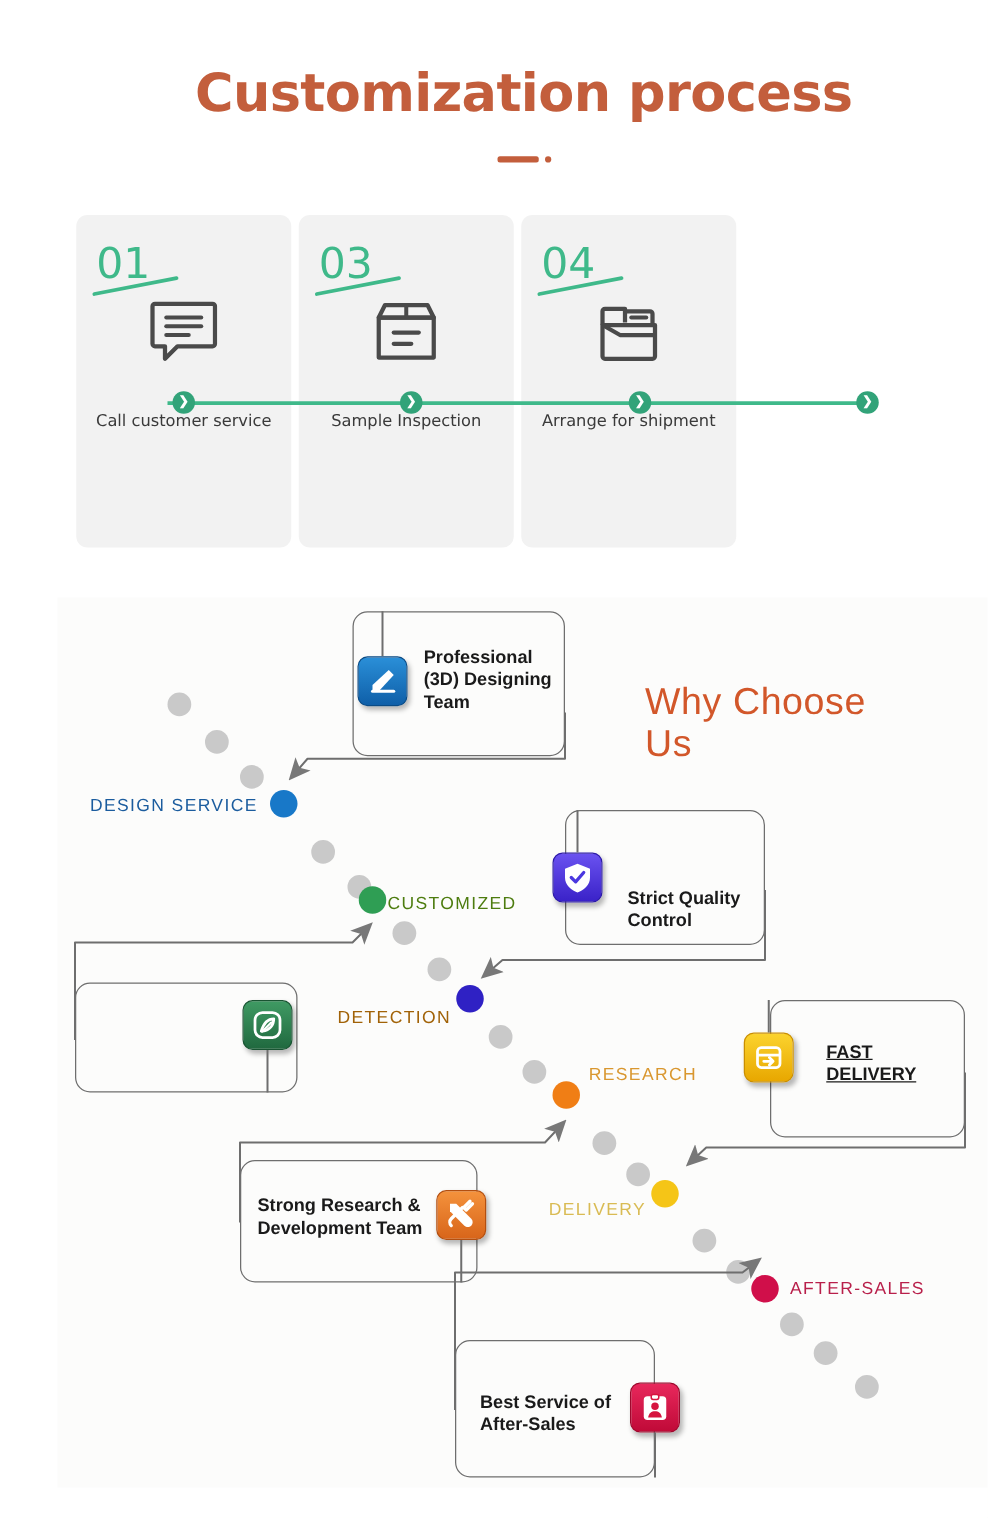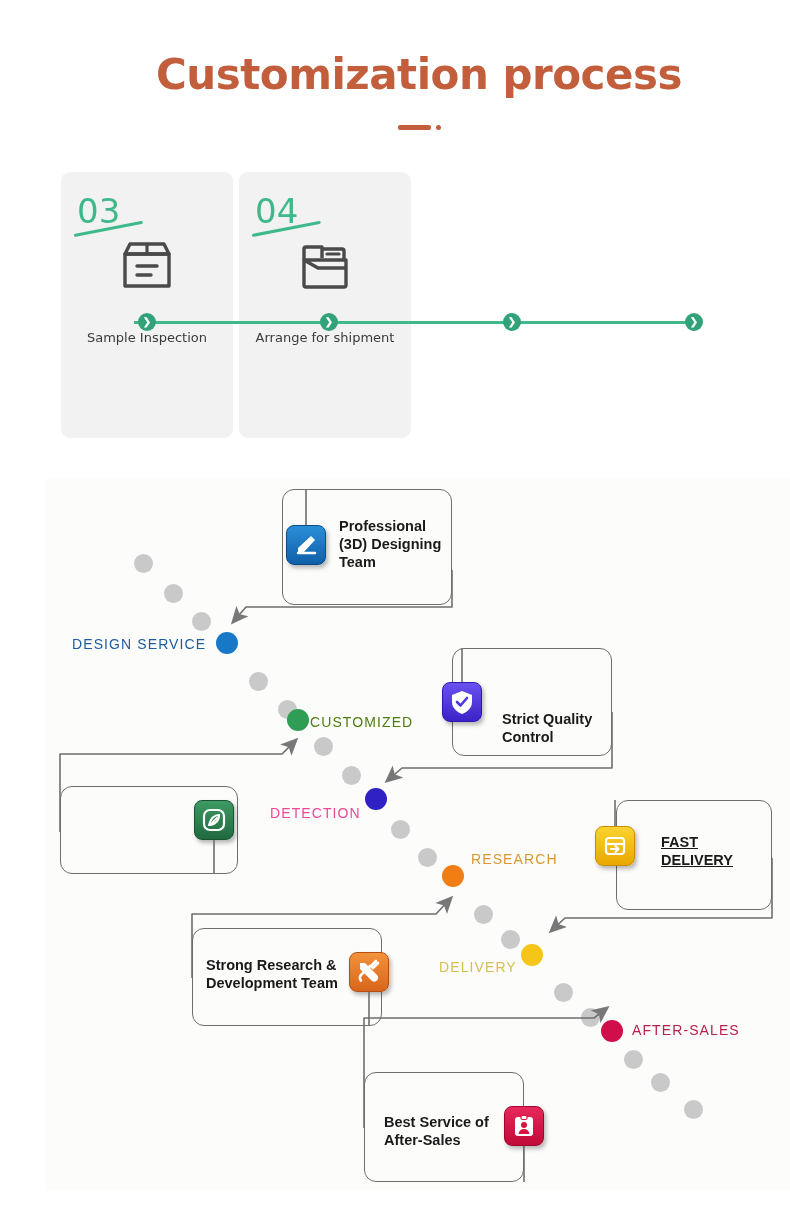--- a/index.html
+++ b/index.html
@@ -146,20 +146,32 @@
 <div class="page">
 
   <div class="title">Customization process</div>
   <div class="title-rule">
     <span class="bar"></span>
     <span class="dot"></span>
   </div>
 
   <div class="steps">
 
+    <div class="step-card">
+      <div class="step-num">01</div>
+      <div class="step-icon">
+        <svg width="54" height="50" viewBox="0 0 54 50">
+          <path d="M4 3 h46 a2 2 0 0 1 2 2 v30 a2 2 0 0 1 -2 2 h-28 l-10 10 v-10 h-8 a2 2 0 0 1 -2 -2 v-30 a2 2 0 0 1 2 -2 z" fill="none" stroke="#4a4a4a" stroke-width="3.4" stroke-linejoin="round"></path>
+          <line x1="13" y1="14" x2="41" y2="14" stroke="#4a4a4a" stroke-width="3.2" stroke-linecap="round"></line>
+          <line x1="13" y1="21" x2="41" y2="21" stroke="#4a4a4a" stroke-width="3.2" stroke-linecap="round"></line>
+          <line x1="13" y1="28" x2="31" y2="28" stroke="#4a4a4a" stroke-width="3.2" stroke-linecap="round"></line>
+        </svg>
+      </div>
+      <div class="step-label">Call customer service</div>
+    </div>
 
 
     <div class="step-card">
       <div class="step-num">03</div>
       <div class="step-icon">
         <svg width="54" height="50" viewBox="0 0 54 50">
           <path d="M5 14 L10 4 H44 L49 14 Z" fill="none" stroke="#4a4a4a" stroke-width="3.4" stroke-linejoin="round"></path>
           <rect x="5" y="14" width="44" height="32" fill="none" stroke="#4a4a4a" stroke-width="3.4" stroke-linejoin="round"></rect>
           <line x1="27" y1="4" x2="27" y2="14" stroke="#4a4a4a" stroke-width="3.2"></line>
           <line x1="17" y1="26" x2="37" y2="26" stroke="#4a4a4a" stroke-width="3.4" stroke-linecap="round"></line>
@@ -186,20 +198,21 @@
 
   <div class="connector">
     <div class="line"></div>
     <div class="node" style="left:4px">❯</div>
     <div class="node" style="left:186px">❯</div>
     <div class="node" style="left:369px">❯</div>
     <div class="node" style="left:551px">❯</div>
   </div>
 
   <div class="wcu-panel"></div>
+  <div class="wcu-title">Why Choose Us</div>
 
   <div class="chain">
     <div class="gdot" style="left:110px; top:554px;"></div>
     <div class="gdot" style="left:140px; top:584px;"></div>
     <div class="gdot" style="left:168px; top:612px;"></div>
     <div class="gdot" style="left:225px; top:672px;"></div>
     <div class="gdot" style="left:254px; top:700px;"></div>
     <div class="gdot" style="left:290px; top:737px;"></div>
     <div class="gdot" style="left:318px; top:766px;"></div>
     <div class="gdot" style="left:367px; top:820px;"></div>
@@ -217,21 +230,21 @@
     <div class="sdot" style="left:192px; top:632px; background:#1878c8;"></div>
     <div class="sdot" style="left:263px; top:709px; background:#2f9e54;"></div>
     <div class="sdot" style="left:341px; top:788px; background:#2f21c4;"></div>
     <div class="sdot" style="left:418px; top:865px; background:#f07e15;"></div>
     <div class="sdot" style="left:497px; top:944px; background:#f5c517;"></div>
     <div class="sdot" style="left:577px; top:1020px; background:#d00f4a;"></div>
   </div>
 
   <div class="stage-label" style="left:48px;  top:636px; color:#1b5c9e;">DESIGN SERVICE</div>
   <div class="stage-label" style="left:286px; top:714px; color:#4d7c0f;">CUSTOMIZED</div>
-  <div class="stage-label" style="left:246px; top:805px; color:#ec4899;">DETECTION</div>
+  <div class="stage-label" style="left:246px; top:805px; color:#a16207;">DETECTION</div>
   <div class="stage-label" style="left:447px; top:851px; color:#d9972f;">RESEARCH</div>
   <div class="stage-label" style="left:415px; top:959px; color:#d9bb53;">DELIVERY</div>
   <div class="stage-label" style="left:608px; top:1022px; color:#b81f4a;">AFTER-SALES</div>
 
   <div class="callout" style="left:258px; top:489px; width:170px; height:116px;"></div>
   <div class="callout-text" style="left:315px; top:517px; width:110px;">Professional
 (3D) Designing
 Team</div>
   <div class="app-icon" style="left:262px; top:525px; background:linear-gradient(180deg,#2a8fd8,#0f5fa8); border:1.5px solid #0a4b85;">
     <svg width="26" height="26" viewBox="0 0 26 26">

